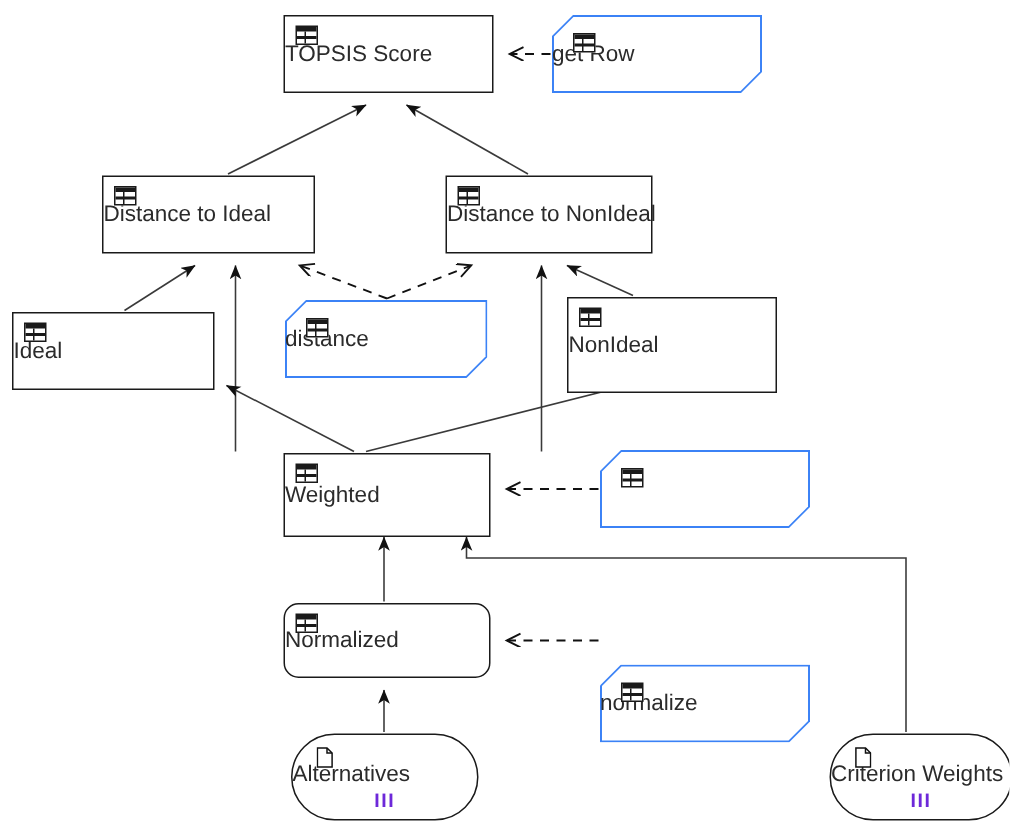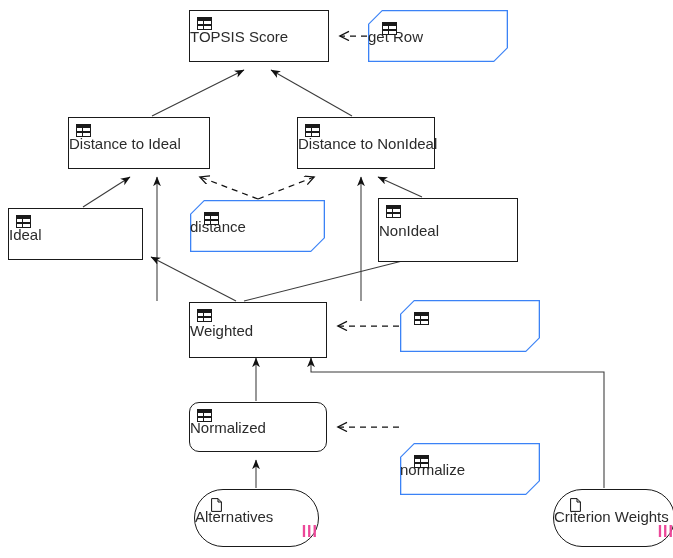--- a/index.html
+++ b/index.html
@@ -76,26 +76,26 @@
   
   .doc-icon{
     position:absolute;
     width:11px;height:14px;
     z-index:4;
   }
   
   .cols-glyph{
     position:absolute;
     left:0;right:0;
-    text-align:right;
+    text-align:center;
     font-family:"Liberation Sans","DejaVu Sans",sans-serif;
-    font-size:16px;
+    font-size:13px;
     font-weight:bold;
     letter-spacing:1px;
-    color:#ec4899;
+    color:#6d28d9;
     z-index:3;
   }
 </style>
 </head>
 <body>
 
 <div id="canvas">
 
   <svg id="edges" viewBox="0 0 673 558" width="673" height="558">
     <defs>

